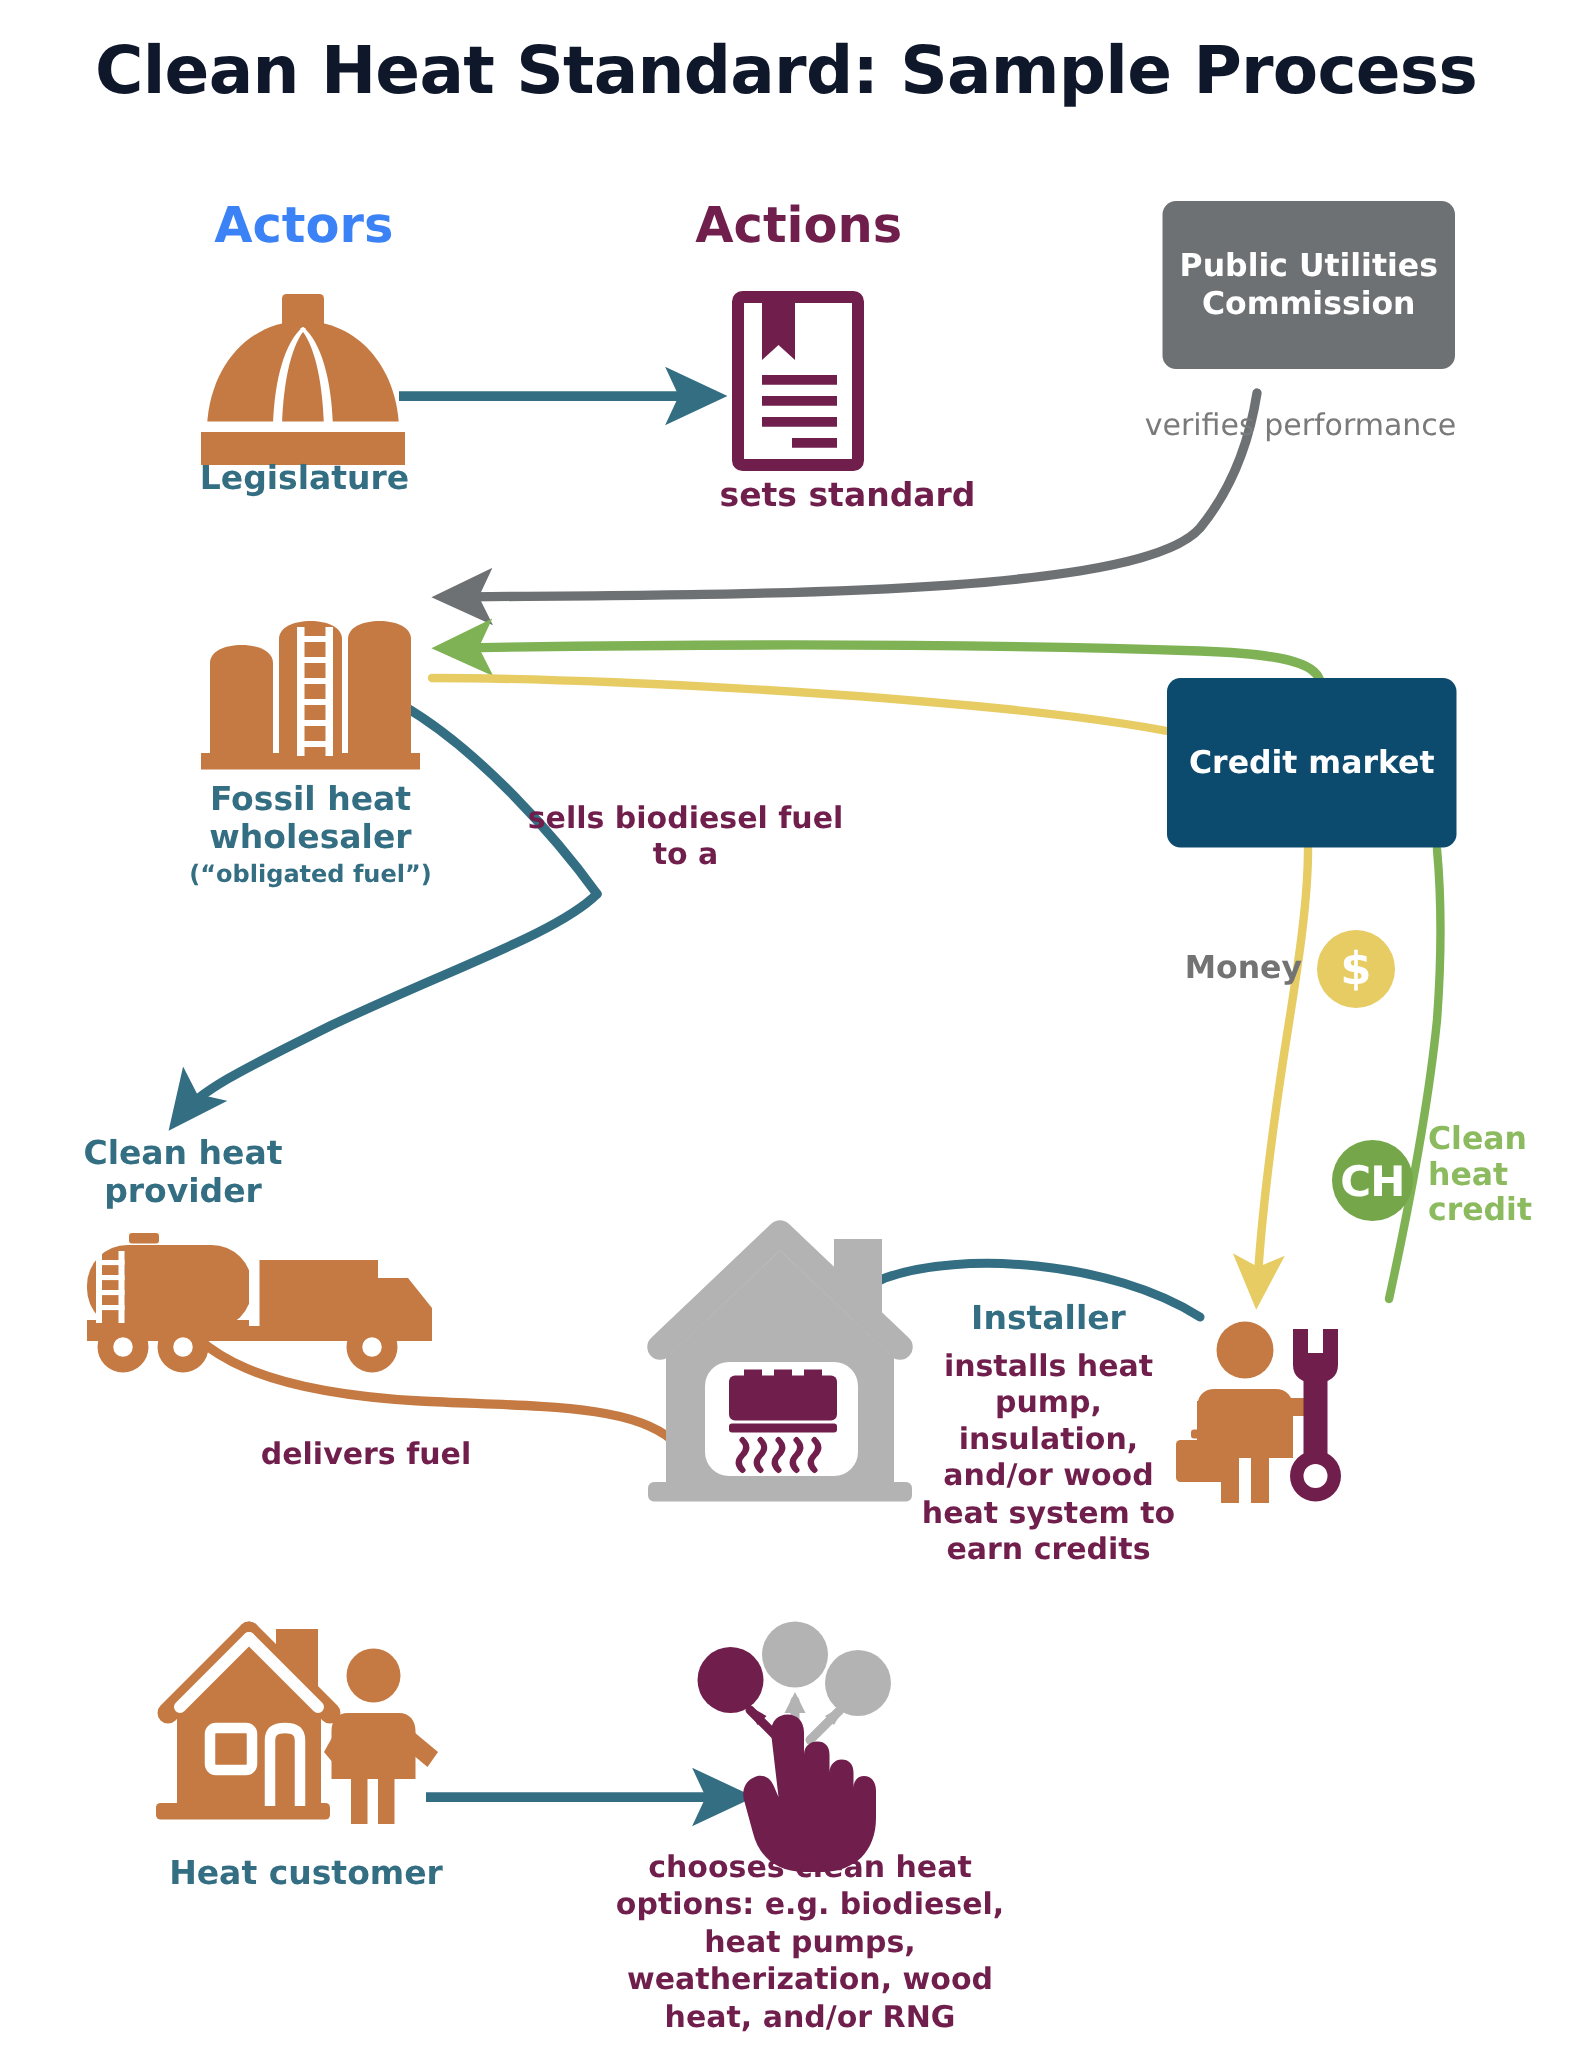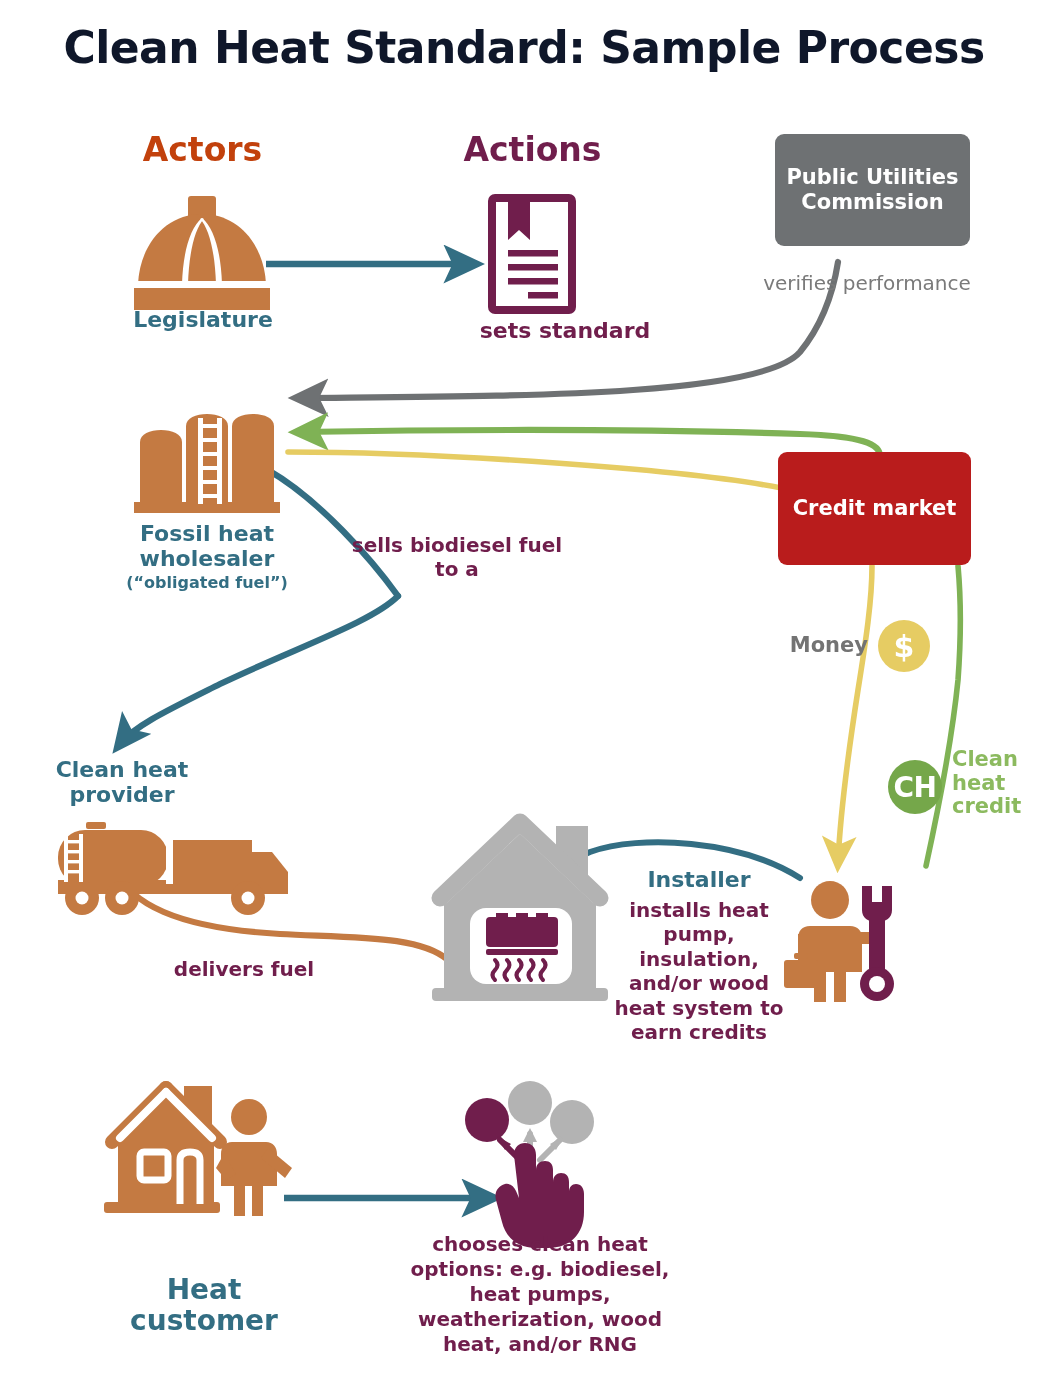--- a/index.html
+++ b/index.html
@@ -44,38 +44,38 @@
     color:#8CBA5F;line-height:1.12;
   }
 
   
   .box{
     position:absolute;border-radius:9px;display:flex;align-items:center;
     justify-content:center;text-align:center;color:#ffffff;font-weight:bold;
     font-size:21px;line-height:1.18;padding:0 10px;box-sizing:border-box;
   }
   .box-gray{background:#6E7173;}
-  .box-green{background:#b91c1c;}
+  .box-green{background:#0c4a6e;}
 
   
   .badge{
     position:absolute;border-radius:50%;display:flex;align-items:center;
     justify-content:center;color:#ffffff;font-weight:bold;
   }
   .badge-money{background:#E6CC63;font-size:30px;}
   .badge-ch{background:#75A74A;font-size:28px;letter-spacing:-0.5px;}
 </style>
 </head>
 <body>
 
 <div id="canvas">
 
   <div class="title">Clean Heat Standard: Sample Process</div>
 
-  <div class="colhead" style="left:80px;top:130px;width:245px;color:#c2410c;">Actors</div>
+  <div class="colhead" style="left:80px;top:130px;width:245px;color:#3b82f6;">Actors</div>
   <div class="colhead" style="left:410px;top:130px;width:245px;color:#701E4C;">Actions</div>
 
   <svg class="layer" viewBox="0 0 1048 1378" xmlns="http://www.w3.org/2000/svg">
     <defs>
       <marker id="ah-teal" markerWidth="7" markerHeight="7" refX="4.4" refY="3.0" orient="auto" markerUnits="strokeWidth">
         <path d="M0,0 L6.4,3 L0,6 L1.4,3 Z" fill="#336E83"></path>
       </marker>
       <marker id="ah-gray" markerWidth="7.4" markerHeight="7.4" refX="4.6" refY="3.1" orient="auto" markerUnits="strokeWidth">
         <path d="M0,0 L6.6,3.1 L0,6.2 L1.5,3.1 Z" fill="#6E7173"></path>
       </marker>
@@ -312,17 +312,17 @@
   <div class="badge badge-ch" style="left:888px;top:760px;width:54px;height:54px;">CH</div>
   <div class="lbl-credit" style="left:952px;top:748px;width:92px;">Clean heat credit</div>
 
   <div class="lbl-teal" style="left:22px;top:758px;width:200px;font-size:22px;">Clean heat provider</div>
 
   <div class="lbl-maroon" style="left:120px;top:958px;width:248px;">delivers fuel</div>
 
   <div class="lbl-teal" style="left:608px;top:868px;width:182px;font-size:22px;">Installer</div>
   <div class="lbl-maroon" style="left:608px;top:898px;width:182px;line-height:1.22;">installs heat pump, insulation, and/or wood heat system to earn credits</div>
 
-  <div class="lbl-teal" style="left:88px;top:1274px;width:232px;font-size:28px;text-align:center;">Heat customer</div>
+  <div class="lbl-teal" style="left:88px;top:1238px;width:232px;font-size:22px;text-align:center;">Heat customer</div>
 
   <div class="lbl-maroon" style="left:392px;top:1232px;width:296px;line-height:1.25;">chooses clean heat options:  e.g. biodiesel, heat pumps, weatherization, wood heat, and/or RNG</div>
 
 </div>
 
 </body></html>

